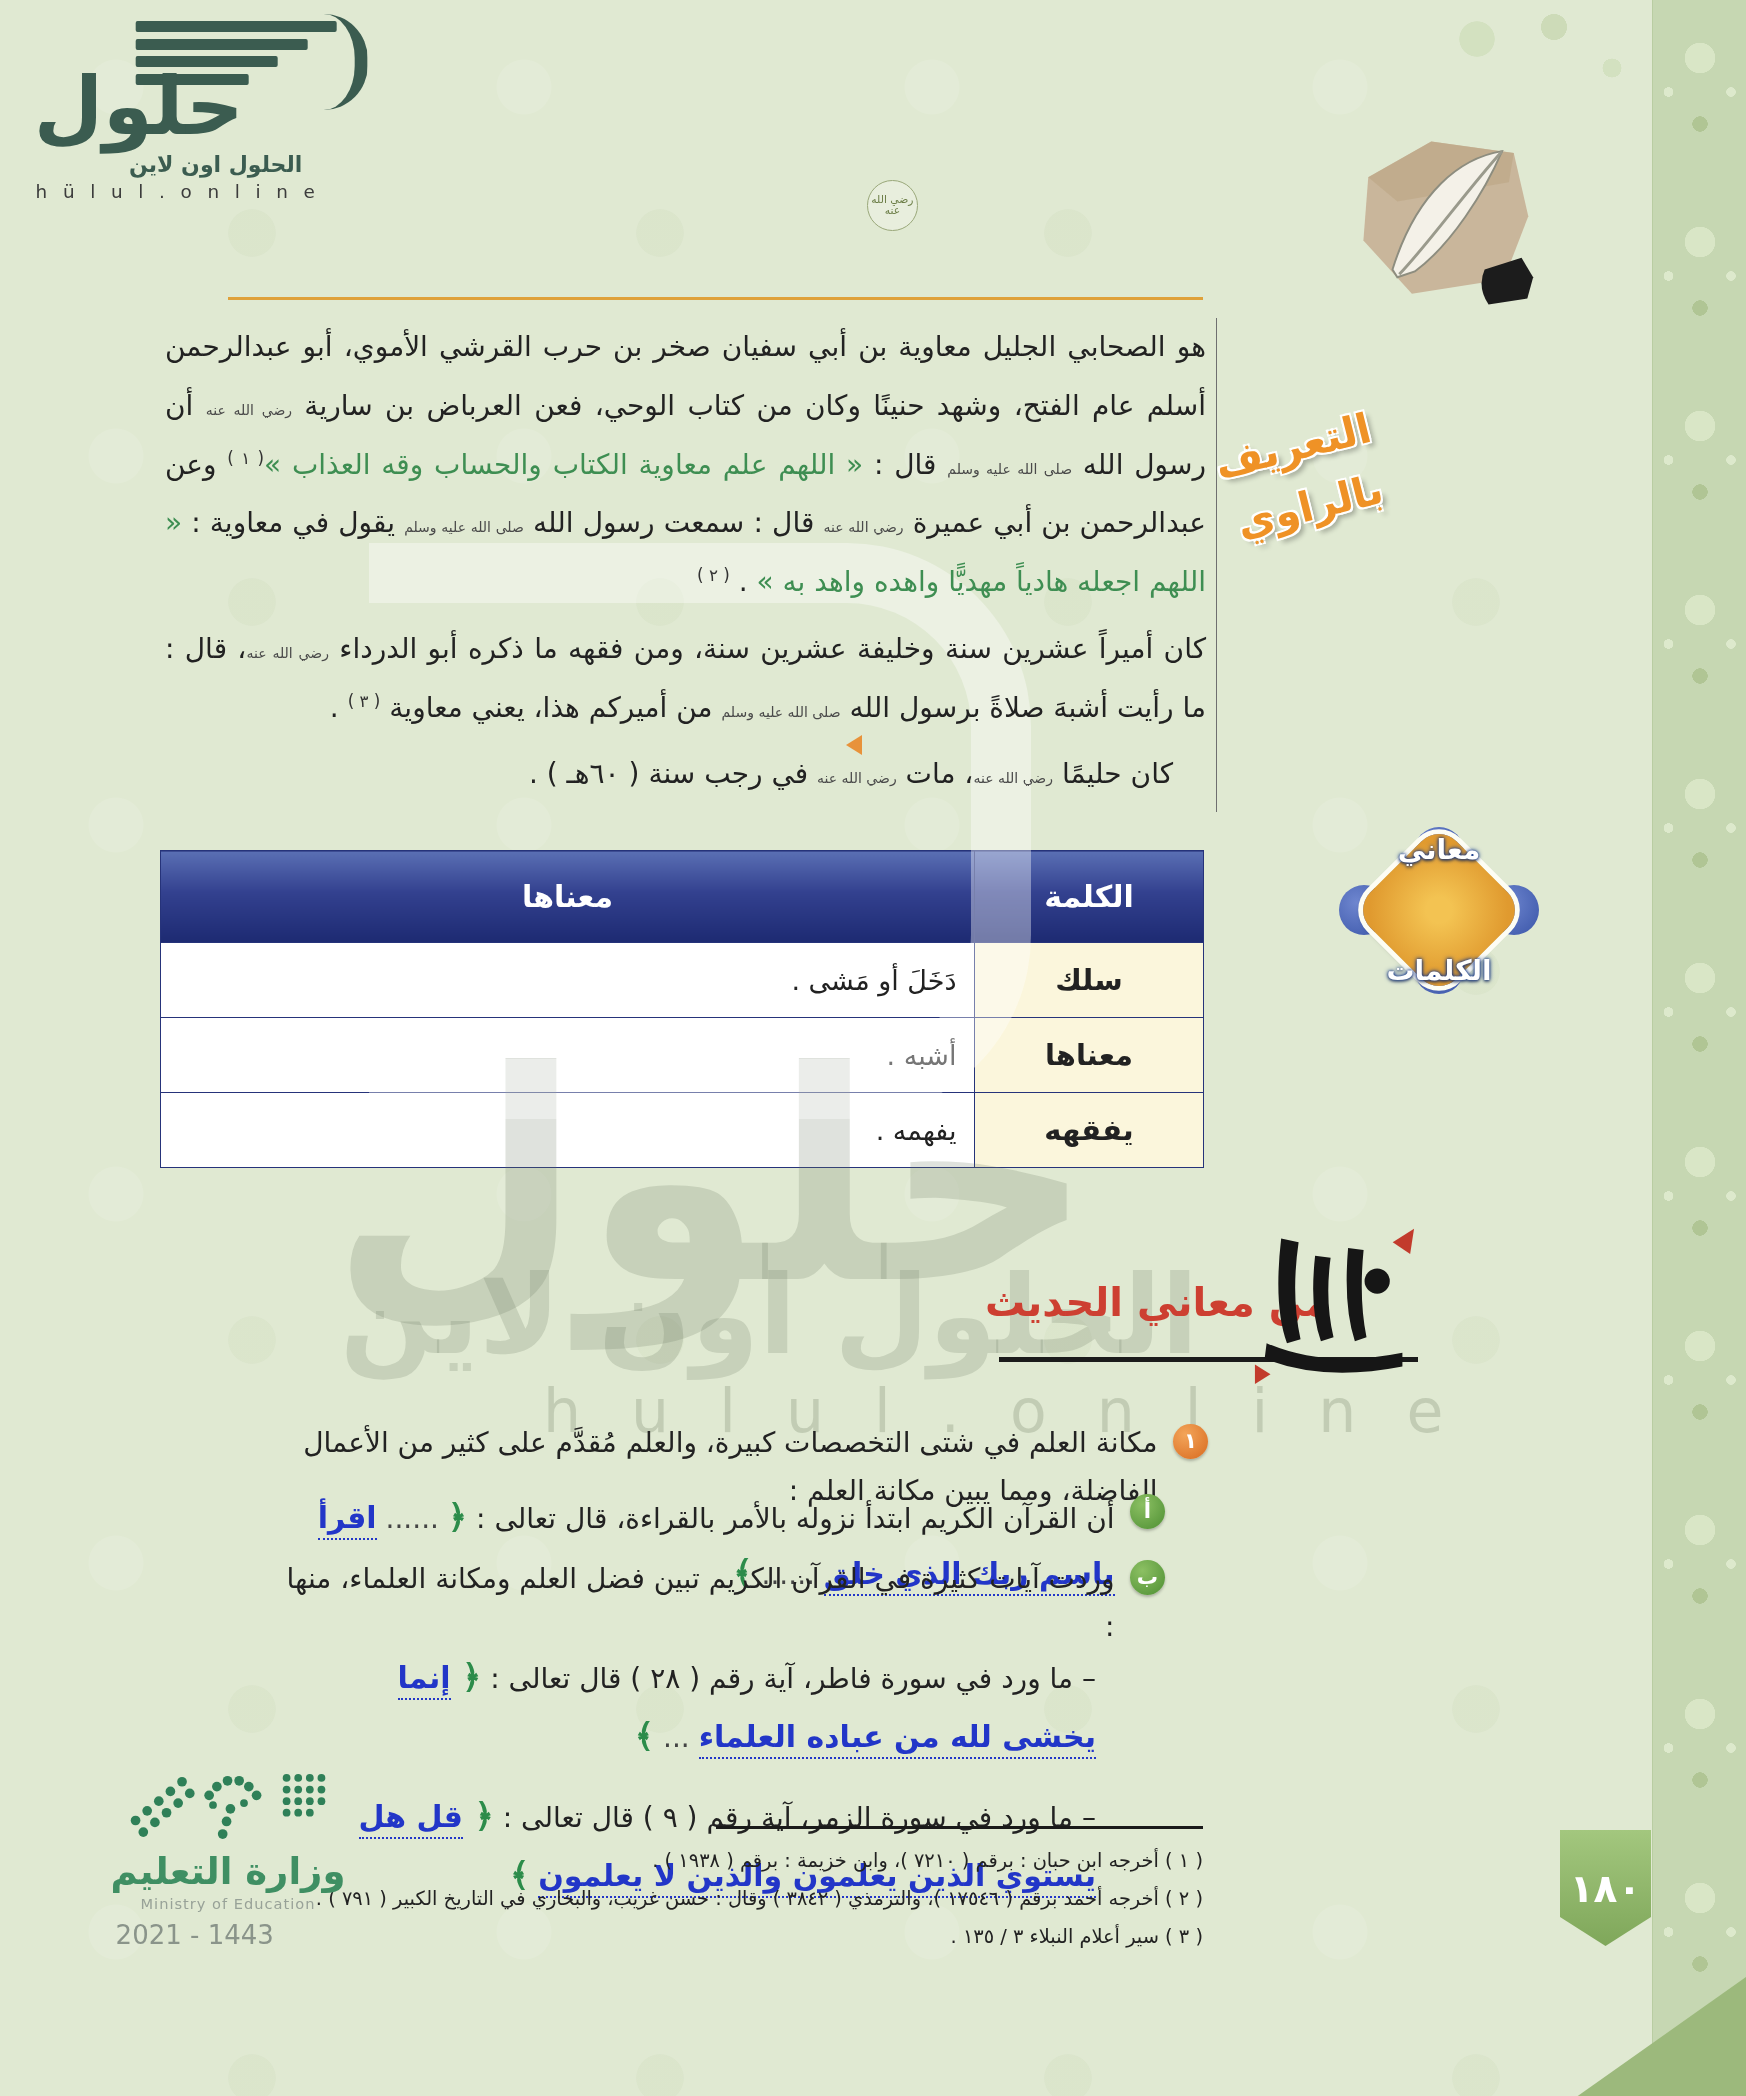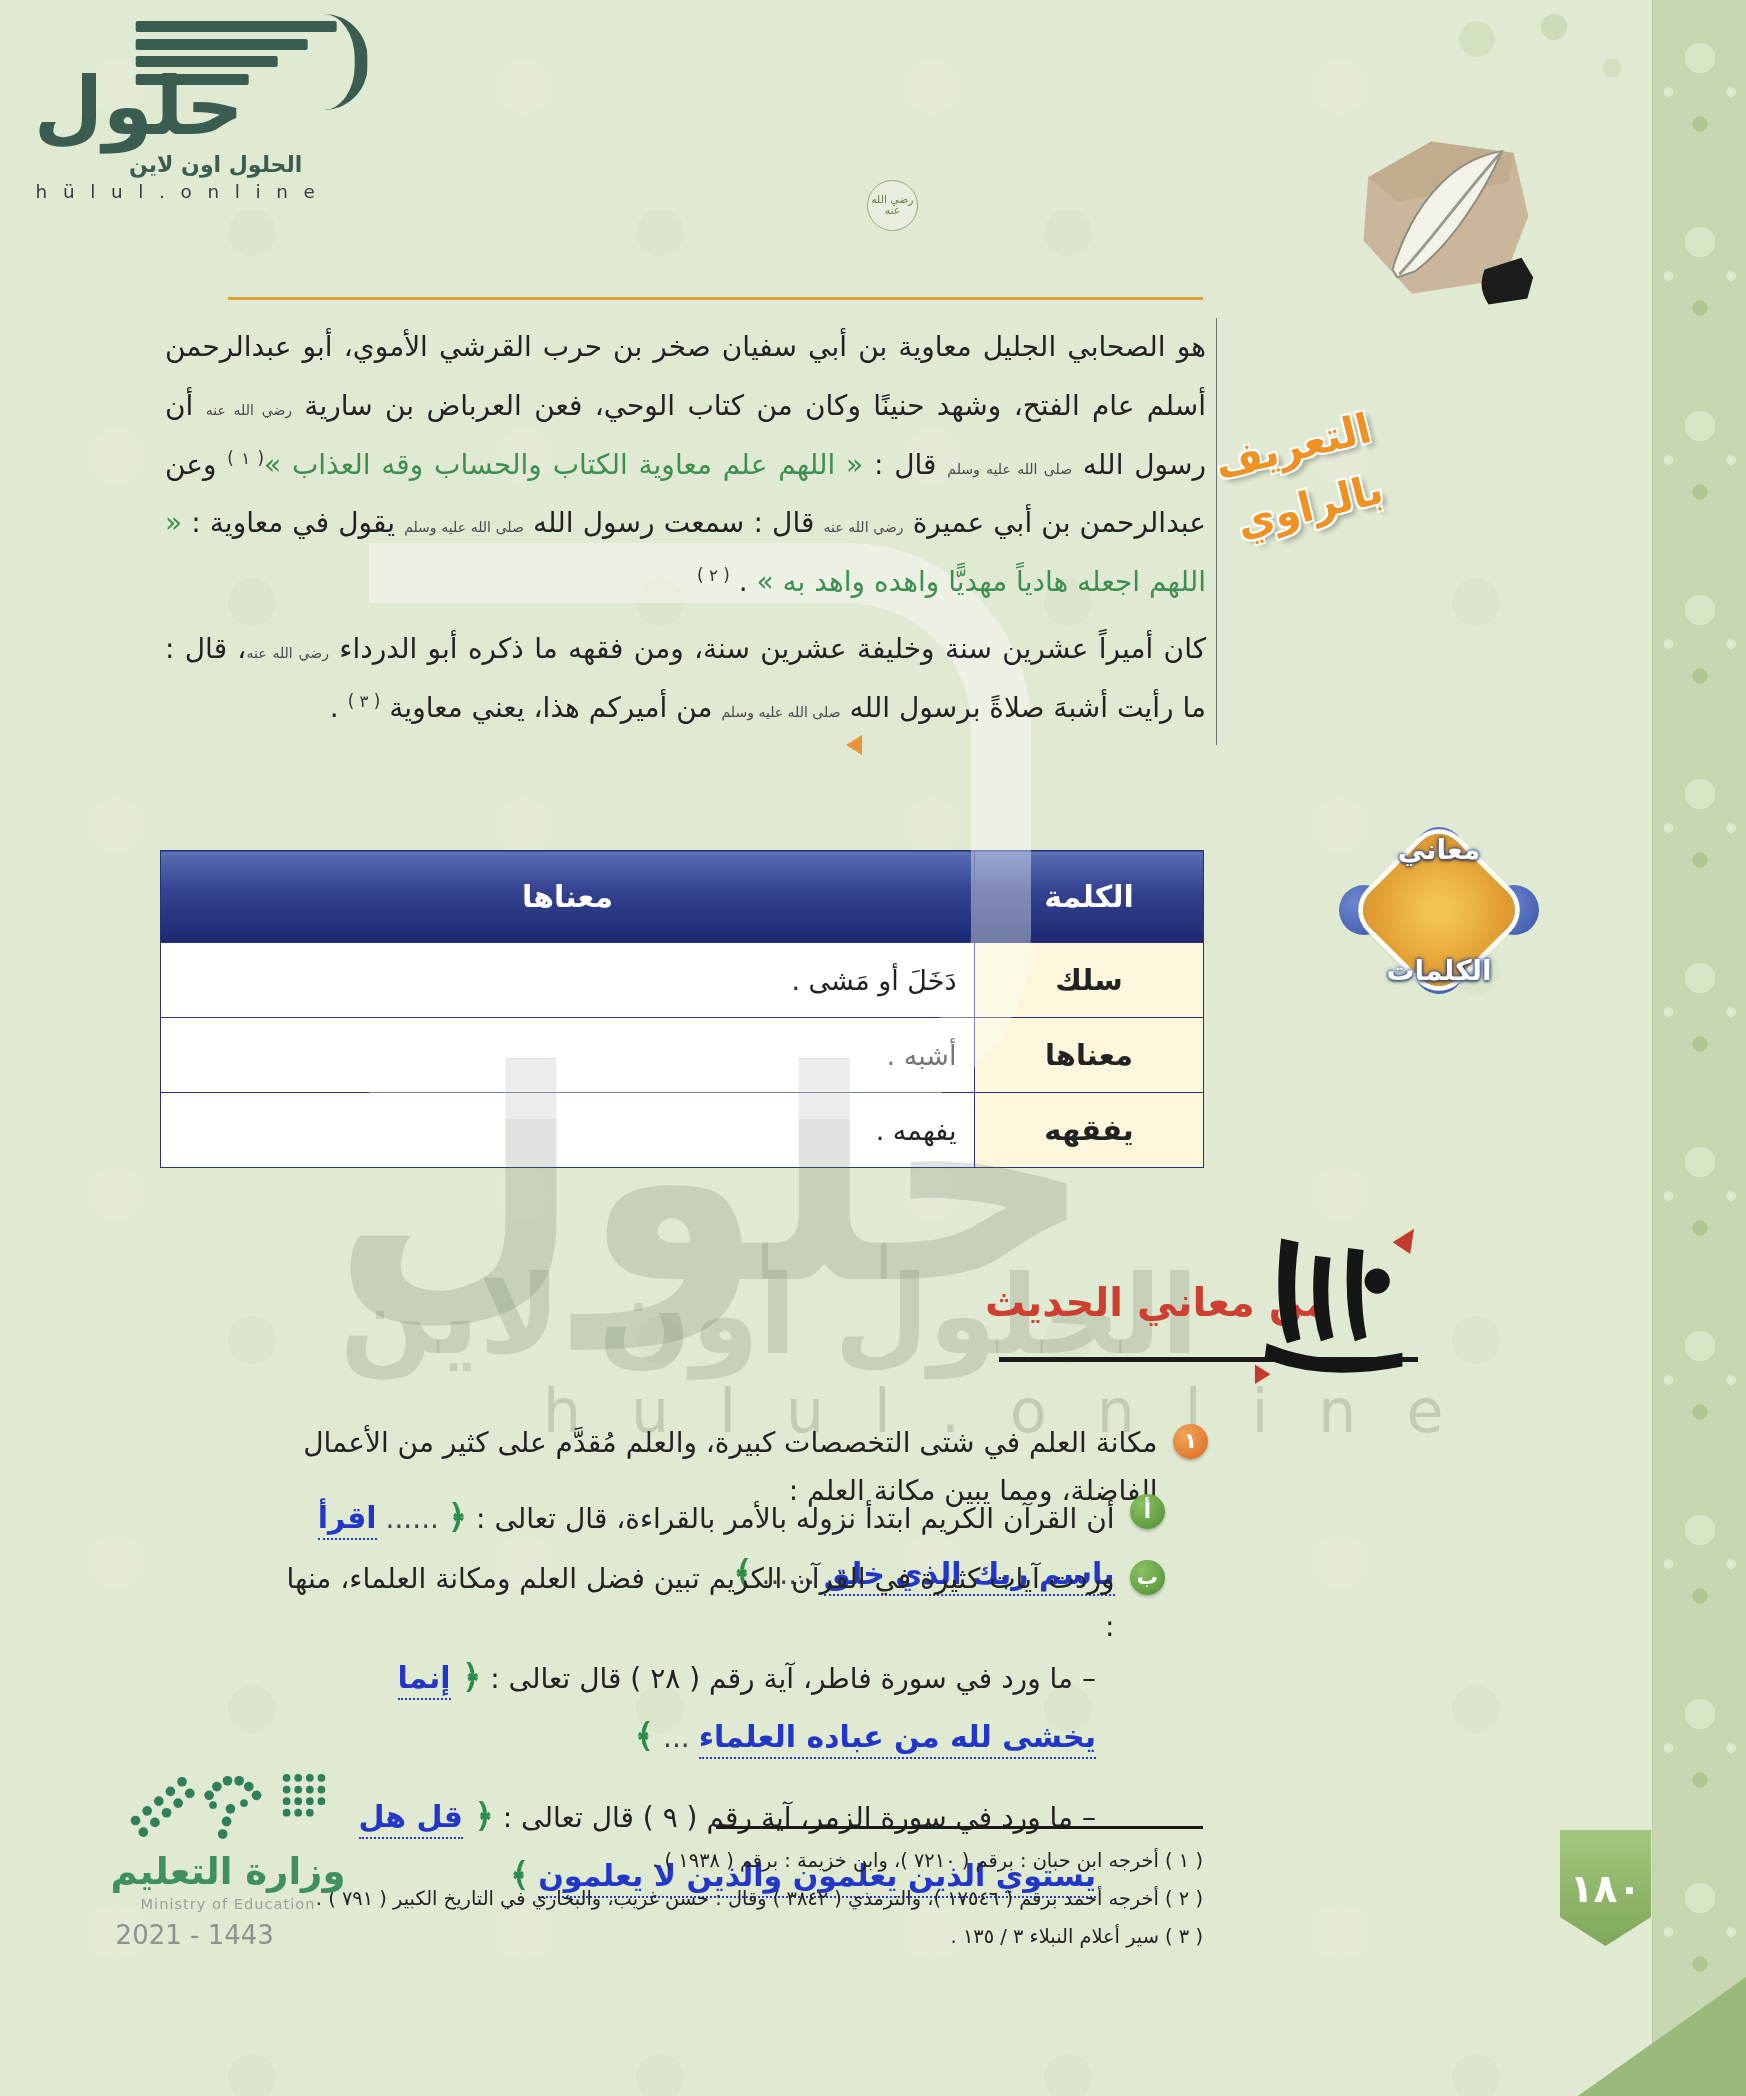--- a/index.html
+++ b/index.html
@@ -207,20 +207,21 @@
   <div class="title-rule"></div>
 
   <div class="side-label">
     <div>التعريف</div>
     <div>بالراوي</div>
   </div>
 
   <div class="intro">
     <p><span>هو الصحابي الجليل معاوية بن أبي سفيان صخر بن حرب القرشي الأموي، أبو عبدالرحمن أسلم عام الفتح، وشهد حنينًا وكان من كتاب الوحي، فعن العرباض بن سارية </span><span class="hon">رضي الله عنه</span><span> أن رسول الله </span><span class="hon">صلى الله عليه وسلم</span><span> قال : </span><span class="quote">« اللهم علم معاوية الكتاب والحساب وقه العذاب »</span><span class="fnref">( ١ )</span><span> وعن عبدالرحمن بن أبي عميرة </span><span class="hon">رضي الله عنه</span><span> قال : سمعت رسول الله </span><span class="hon">صلى الله عليه وسلم</span><span> يقول في معاوية : </span><span class="quote">« اللهم اجعله هادياً مهديًّا واهده واهد به »</span><span> . </span><span class="fnref">( ٢ )</span></p>
     <p><span>كان أميراً عشرين سنة وخليفة عشرين سنة، ومن فقهه ما ذكره أبو الدرداء </span><span class="hon">رضي الله عنه</span><span>، قال : ما رأيت أشبهَ صلاةً برسول الله </span><span class="hon">صلى الله عليه وسلم</span><span> من أميركم هذا، يعني معاوية </span><span class="fnref">( ٣ )</span><span> .</span></p>
+    <p class="indent"><span>كان حليمًا </span><span class="hon">رضي الله عنه</span><span>، مات </span><span class="hon">رضي الله عنه</span><span> في رجب سنة ( ٦٠هـ ) .</span></p>
   </div>
   <div class="orange-arrow"></div>
 
   <table class="vocab-table">
     <thead>
       <tr>
         <th class="col-word">الكلمة</th>
         <th>معناها</th>
       </tr>
     </thead>

